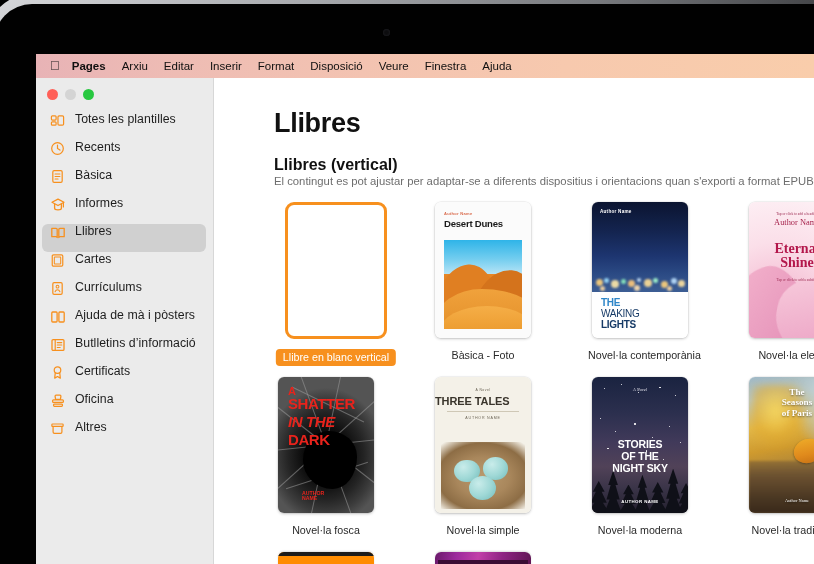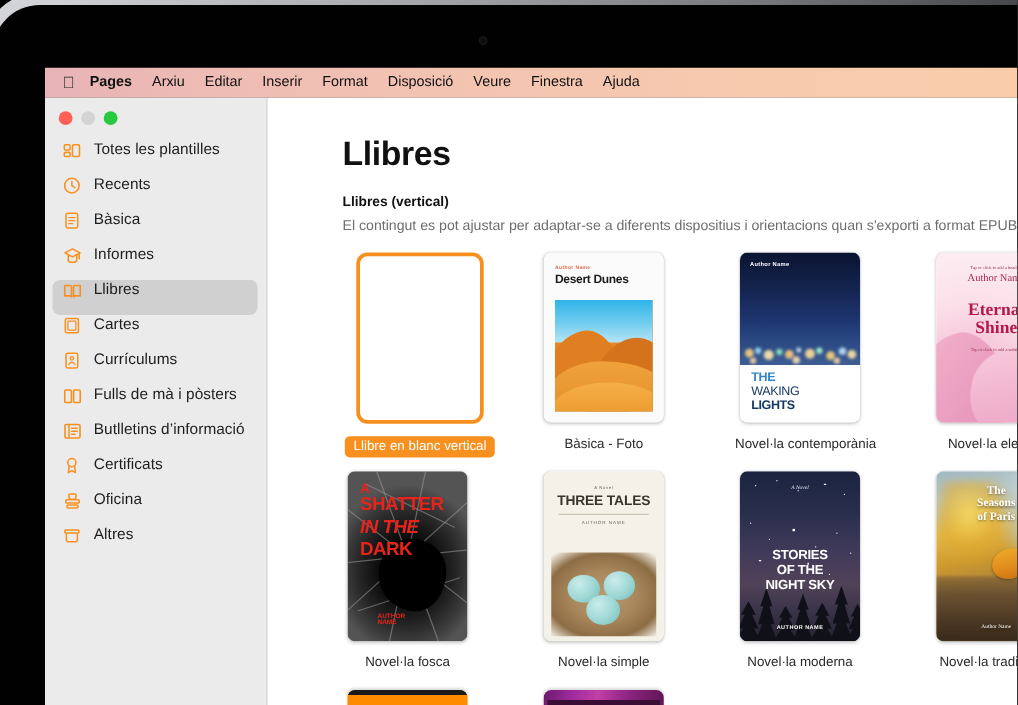--- a/index.html
+++ b/index.html
@@ -132,21 +132,21 @@
     background: #ffffff;
     overflow: hidden;
   }
   #page-title {
     position: absolute; left: 59px; top: 30px;
     font-size: 27px; font-weight: bold;
     color: #111; letter-spacing: -0.3px;
   }
   #section-title {
     position: absolute; left: 59px; top: 78px;
-    font-size: 11px; font-weight: bold; color: #111;
+    font-size: 16px; font-weight: bold; color: #111;
   }
   #section-sub {
     position: absolute; left: 59px; top: 97px;
     font-size: 11.3px; color: #6e6e6e;
     white-space: nowrap;
   }
 
   #grid {
     position: absolute; left: 59px; top: 124px;
     width: 560px;
@@ -252,21 +252,21 @@
   
   .sd-bg { position:absolute; inset:0; background: radial-gradient(ellipse 62% 50% at 50% 58%, #050505 0%, #0b0b0b 38%, #242424 64%, #3c3c3c 84%, #545454 100%); }
   .sd-crack { position:absolute; background:#9a9a9a; opacity:.55; transform-origin: 50% 50%; }
   .sd-hole { position:absolute; left:26%; top:40%; width:56%; height:42%; background:#000; border-radius:48% 52% 45% 55% / 50% 44% 56% 50%; }
   .sd-t { position:absolute; left:10px; font-weight:bold; color:#e8231c; letter-spacing:-.4px; line-height:.95; }
   .sd-auth { position:absolute; left:24px; bottom:11px; font-size:5.2px; font-weight:bold; color:#e8231c; line-height:1.1; }
 
   
   .tt-bg { position:absolute; inset:0; background:#f4f1e8; }
   .tt-eyebrow { position:absolute; left:0; right:0; top:11px; text-align:center; font-size:3.4px; color:#6a6355; letter-spacing:.5px; }
-  .tt-title { position:absolute; left:0; right:0; top:18px; text-align:center; font-size:11px; font-weight:bold; color:#3a352c; letter-spacing:-.1px; }
+  .tt-title { position:absolute; left:0; right:0; top:18px; text-align:left; font-size:11px; font-weight:bold; color:#3a352c; letter-spacing:-.1px; }
   .tt-rule { position:absolute; left:12px; right:12px; top:34px; height:1px; background:#cfc8b6; }
   .tt-author { position:absolute; left:0; right:0; top:39px; text-align:center; font-size:3.6px; color:#6a6355; letter-spacing:.8px; }
   .tt-nest { position:absolute; left:6%; right:6%; top:48%; bottom:3%;
     background: radial-gradient(ellipse 75% 70% at 50% 52%, #b99a6e 0%, #a9875c 42%, #8d6d45 72%, #f4f1e8 96%); }
   .tt-egg { position:absolute; border-radius:50%;
     background: radial-gradient(circle at 36% 32%, #c9ecea 0%, #9fd8d6 52%, #72bcbb 100%); }
 
   
   .ns-bg { position:absolute; inset:0;
     background: linear-gradient(180deg, #1a2340 0%, #2b2f4e 26%, #413a5a 48%, #514258 66%, #3a3448 82%, #24202e 100%); }
@@ -412,21 +412,21 @@
             <span class="side-label">Currículums</span>
           </div>
 
           <div class="side-row">
             <span class="side-icon">
               <svg width="16" height="16" viewBox="0 0 16 16">
                   <rect x="1.8" y="3" width="5.3" height="10" rx=".9" fill="none" stroke="#f7901e" stroke-width="1.3"></rect>
                   <rect x="8.9" y="3" width="5.3" height="10" rx=".9" fill="none" stroke="#f7901e" stroke-width="1.3"></rect>
                 </svg>
             </span>
-            <span class="side-label">Fulls de mà i pòsters</span>
+            <span class="side-label">Ajuda de mà i pòsters</span>
           </div>
 
           <div class="side-row">
             <span class="side-icon">
               <svg width="16" height="16" viewBox="0 0 16 16">
                   <rect x="2" y="2.6" width="12" height="10.8" rx="1.2" fill="none" stroke="#f7901e" stroke-width="1.3"></rect>
                   <path d="M5.2 2.8v10.4" stroke="#f7901e" stroke-width="1.2"></path>
                   <path d="M7.2 5.6h4.6M7.2 8h4.6M7.2 10.4h3" stroke="#f7901e" stroke-width="1.05" stroke-linecap="round"></path>
                 </svg>
             </span>

